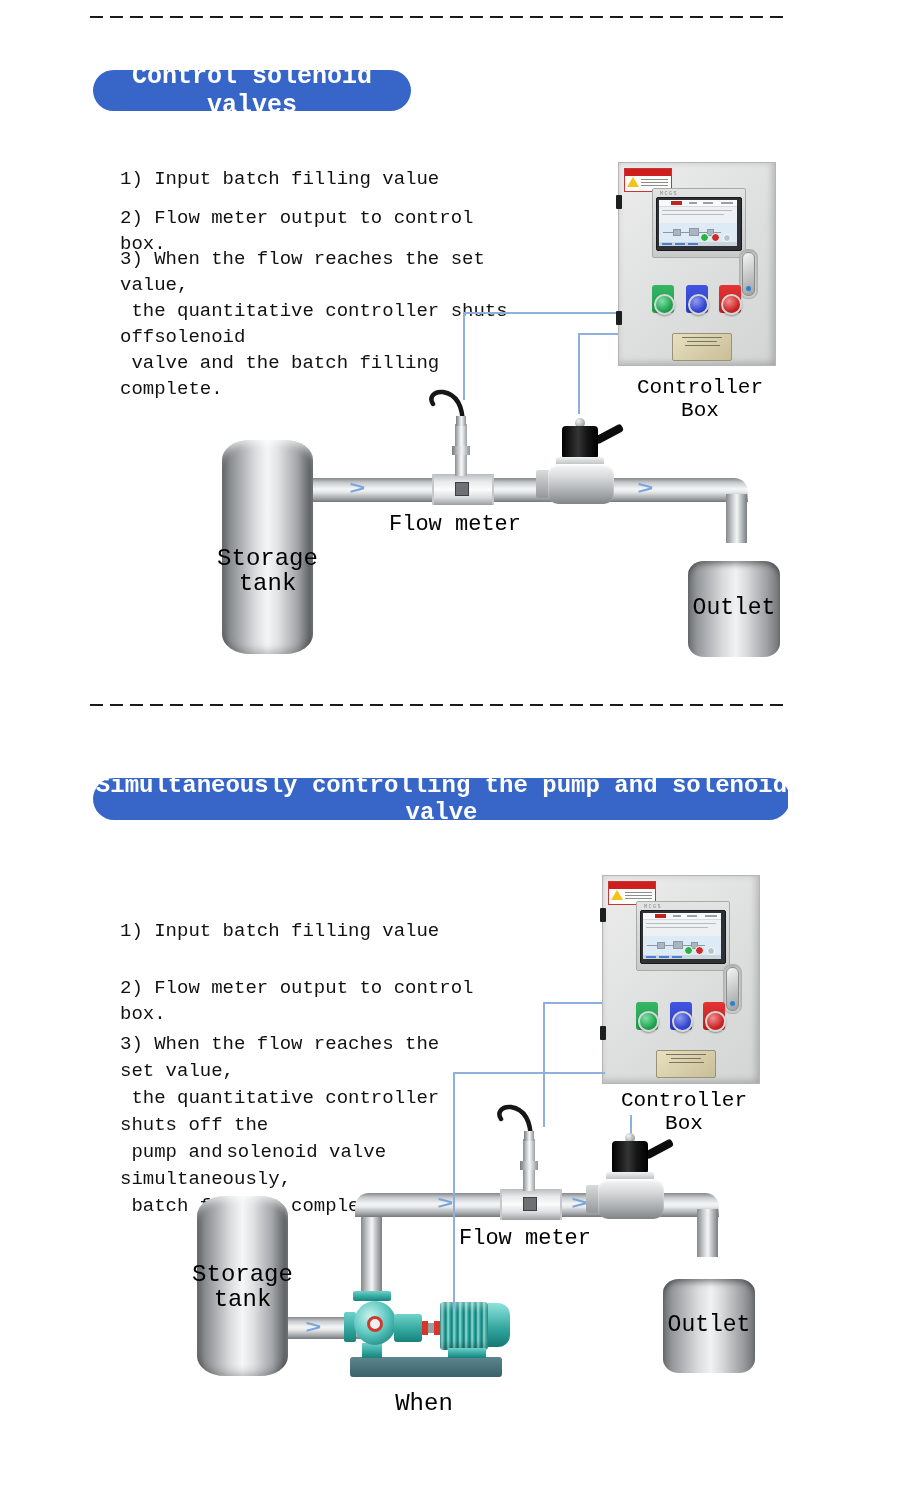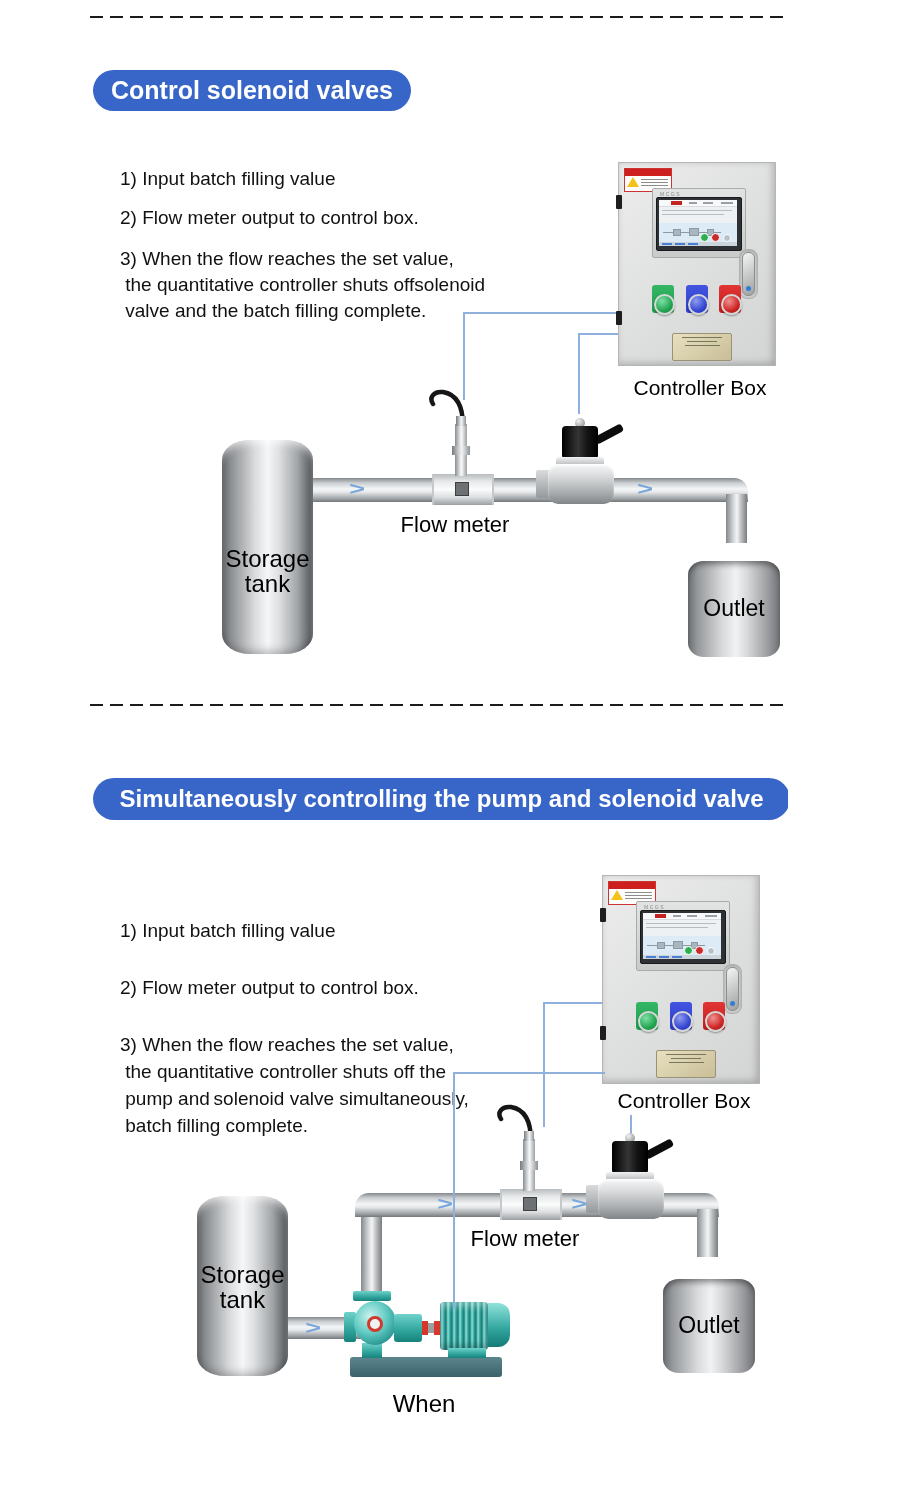--- a/index.html
+++ b/index.html
@@ -1,17 +1,17 @@
 <!DOCTYPE html>
 <html><head>
 <meta charset="utf-8">
 <style>
   html,body{margin:0;padding:0;background:#fff;}
   #canvas{position:relative;width:788px;height:1498px;background:#fff;overflow:hidden;
-          font-family:Liberation Sans, sans-serif;color:#141414;}
+          font-family:Liberation Mono, monospace;color:#141414;}
   .abs{position:absolute;}
 
   
   .dashline{height:2px;background:repeating-linear-gradient(90deg,#1a1a1a 0 13px,transparent 13px 20px);}
 
   
   .pill{background:#3766c8;border-radius:22px;color:#fff;font-weight:bold;
         display:flex;align-items:center;justify-content:center;text-align:center;}
   .pill-1{font-size:25px;}
   .pill-2{font-size:24px;align-items:center;}

